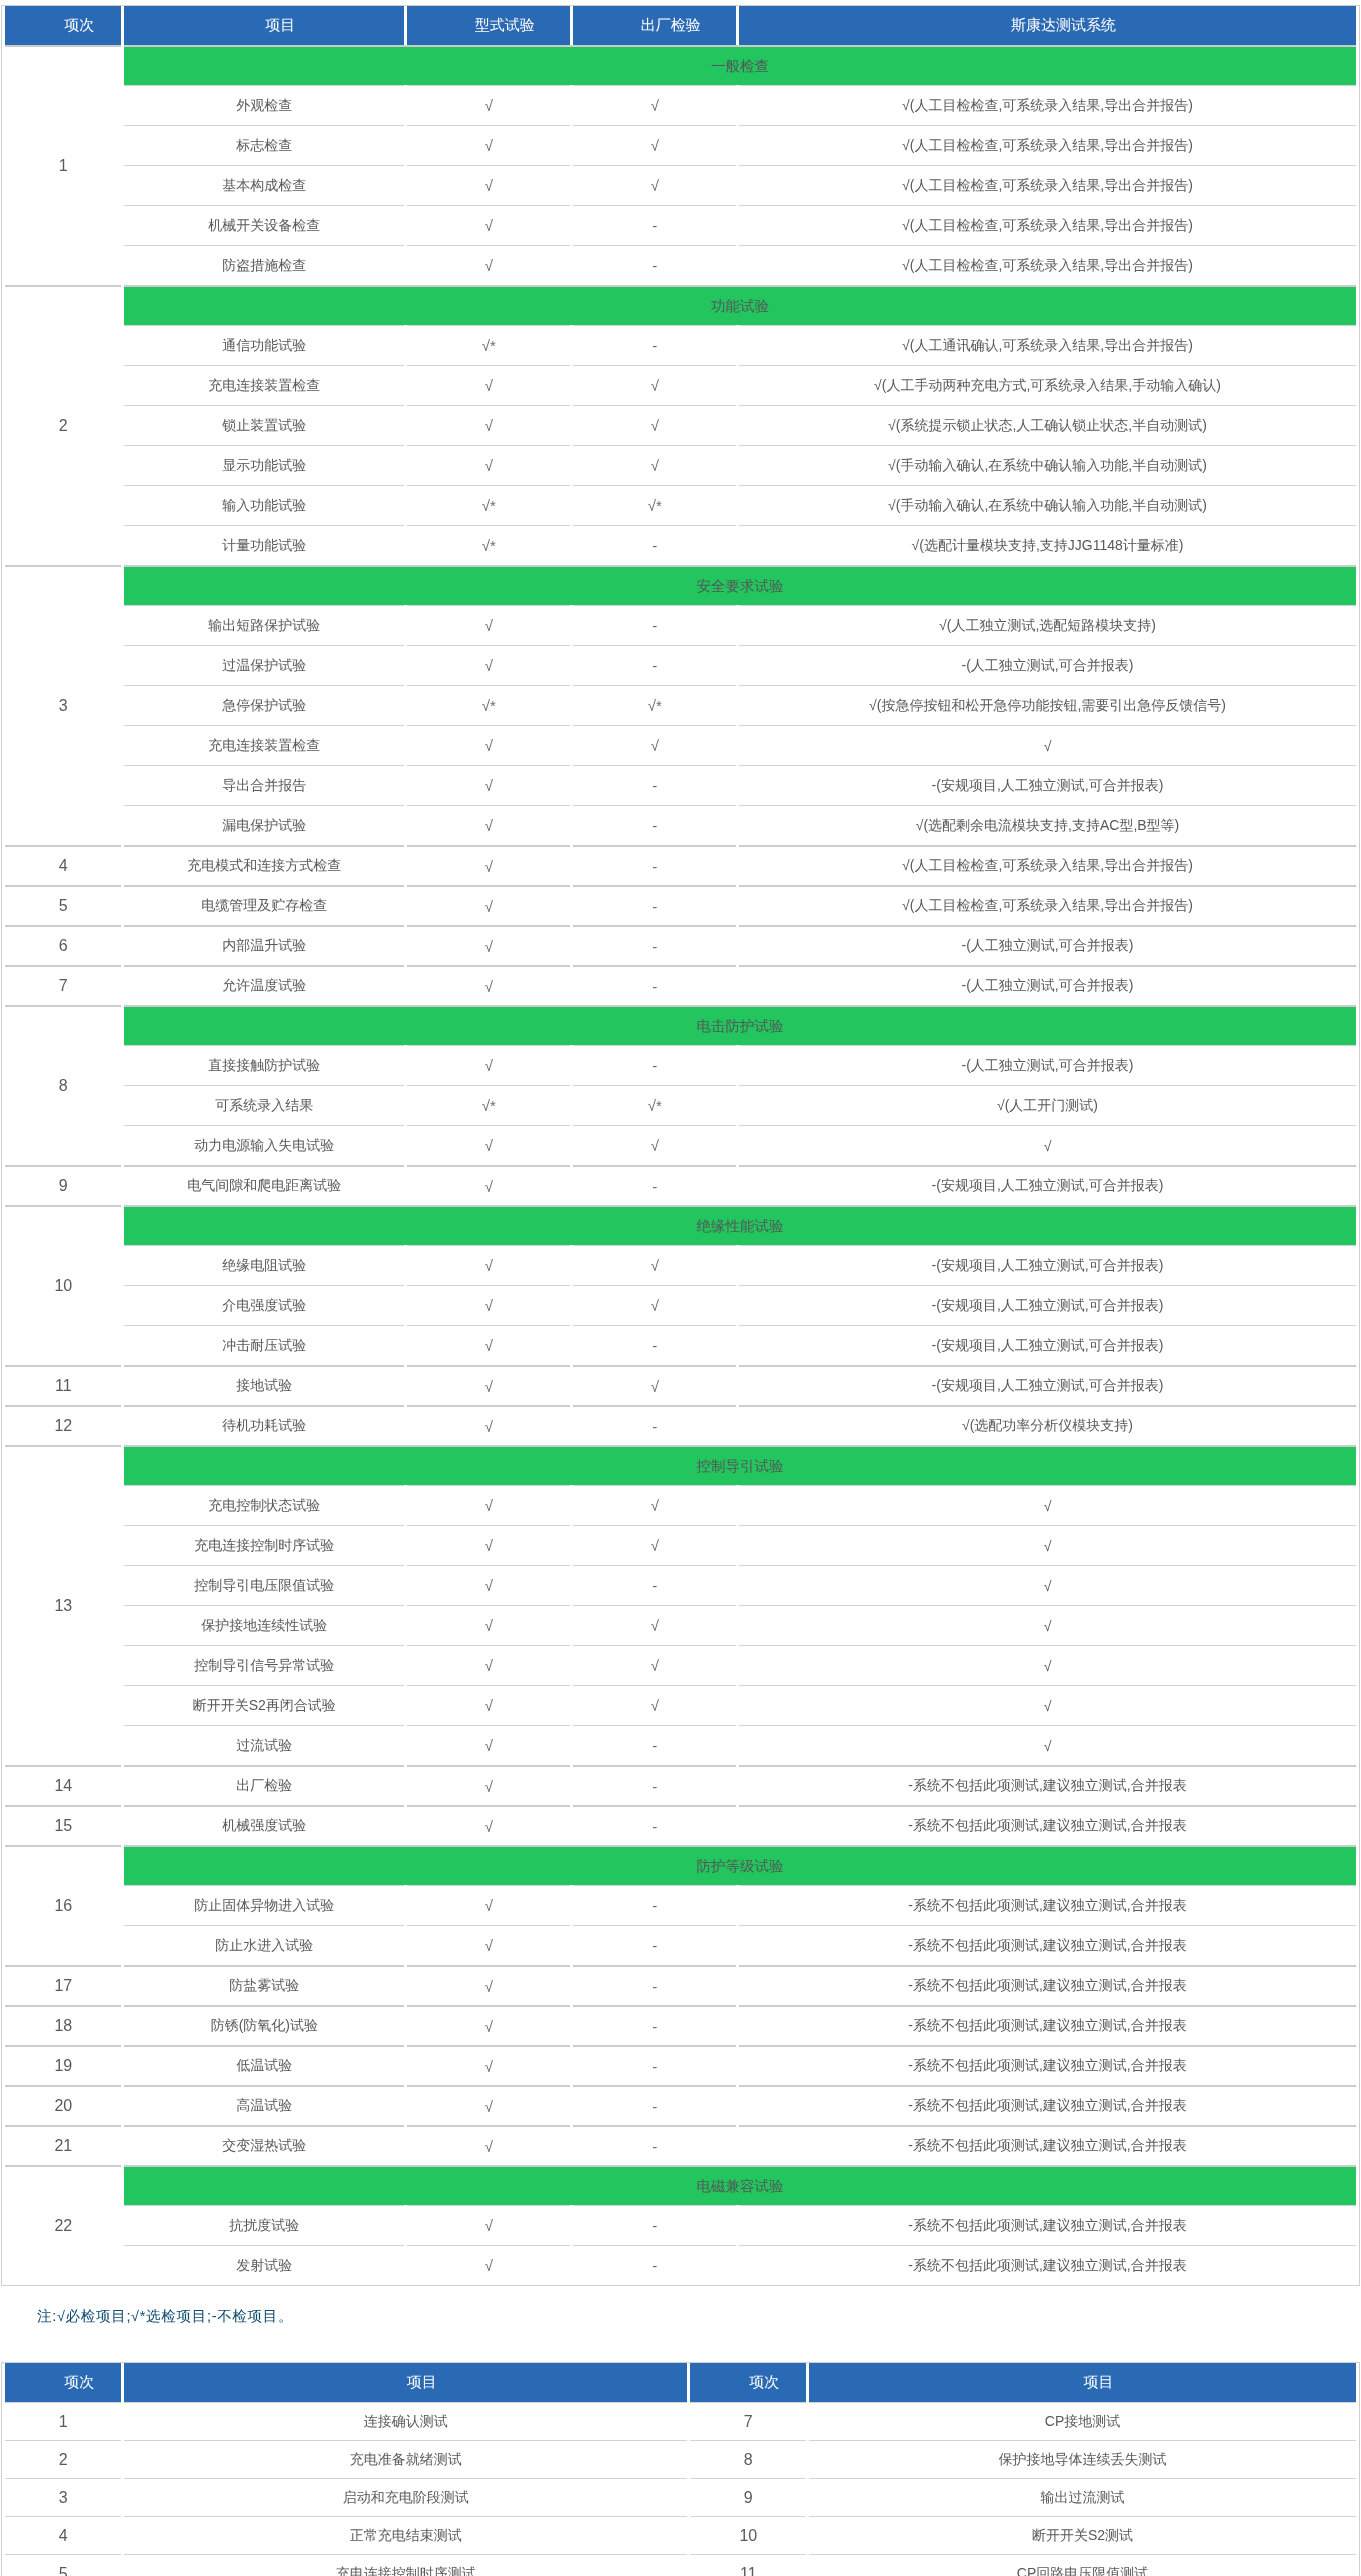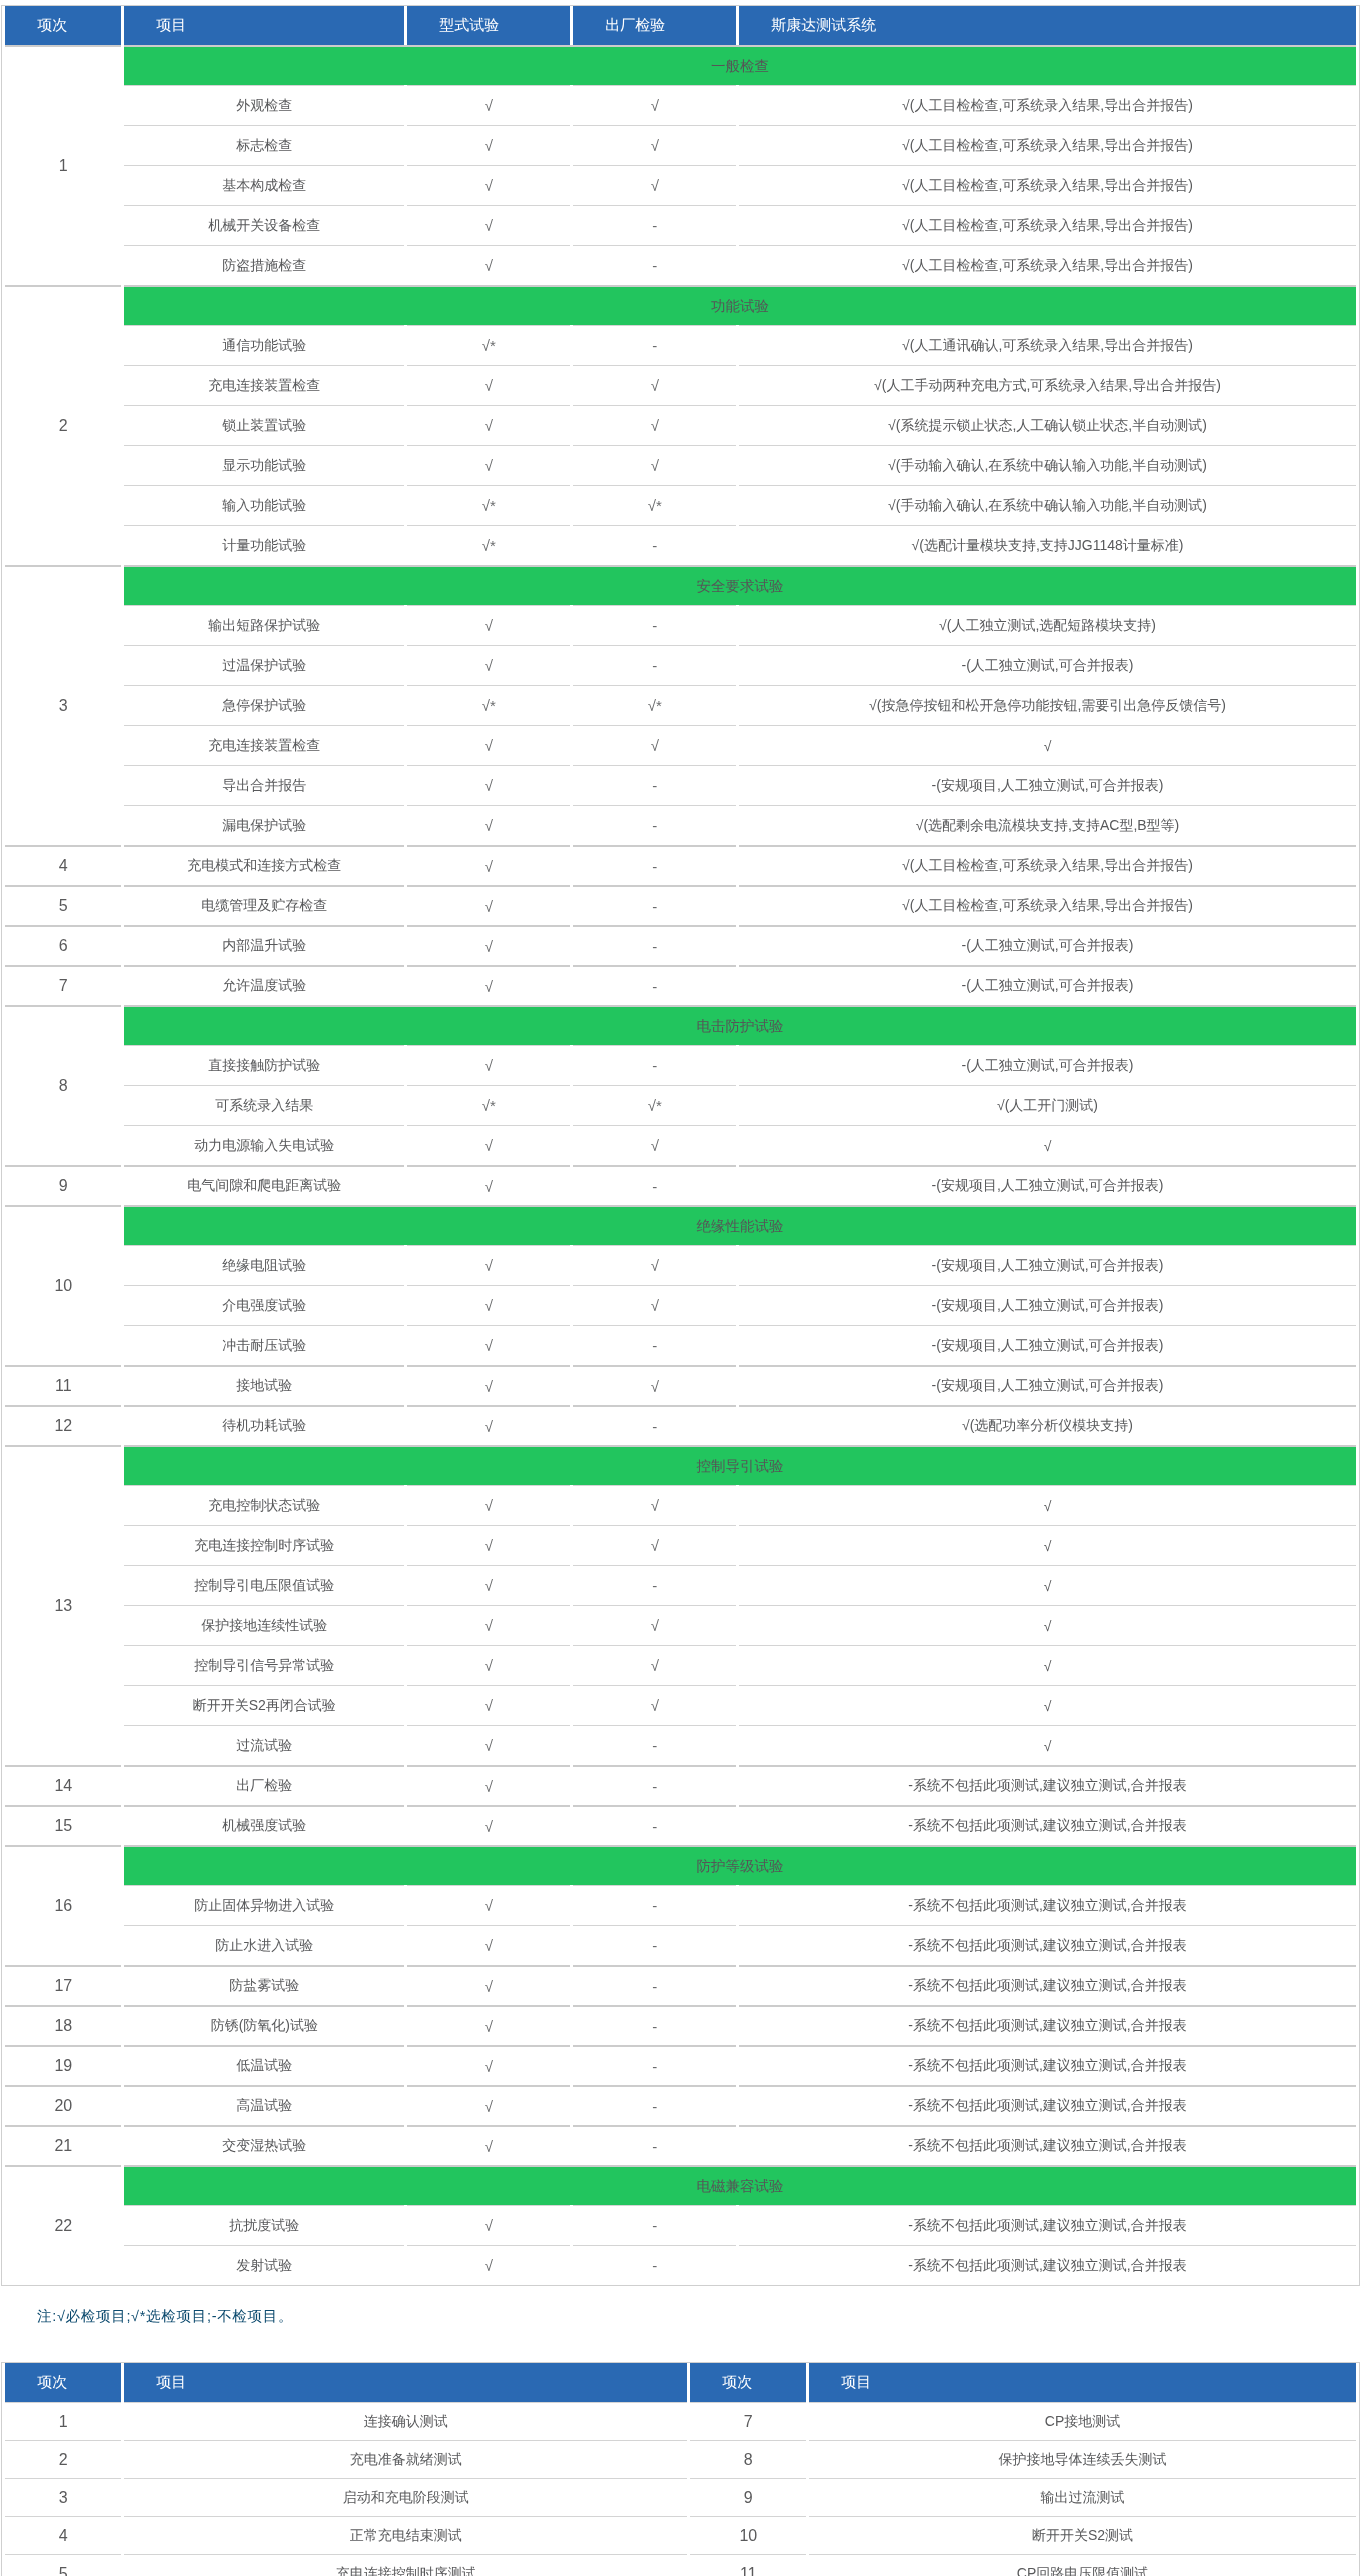--- a/index.html
+++ b/index.html
@@ -21,21 +21,21 @@
     width: 100%;
     border-collapse: separate;
     border-spacing: 3.3px 0;
     table-layout: fixed;
   }
   th {
     background: #2a69b3;
     color: #ffffff;
     font-weight: 400;
     font-size: 15px;
-    text-align: left;
+    text-align: center;
     vertical-align: middle;
     padding-left: 32px;
   }
   #table1 th { height: 39px; }
   #table2 th { height: 39px; }
   td {
     text-align: center;
     vertical-align: middle;
     font-size: 14px;
     color: #58595b;
@@ -125,21 +125,21 @@
         <tr>
           <td class="item">通信功能试验</td>
           <td class="check">√*</td>
           <td class="check">-</td>
           <td class="sys">√(人工通讯确认,可系统录入结果,导出合并报告)</td>
         </tr>
         <tr>
           <td class="item">充电连接装置检查</td>
           <td class="check">√</td>
           <td class="check">√</td>
-          <td class="sys">√(人工手动两种充电方式,可系统录入结果,导出合并报告)</td>
+          <td class="sys">√(人工手动两种充电方式,可系统录入结果,手动输入确认)</td>
         </tr>
         <tr>
           <td class="item">锁止装置试验</td>
           <td class="check">√</td>
           <td class="check">√</td>
           <td class="sys">√(系统提示锁止状态,人工确认锁止状态,半自动测试)</td>
         </tr>
         <tr>
           <td class="item">显示功能试验</td>
           <td class="check">√</td>

